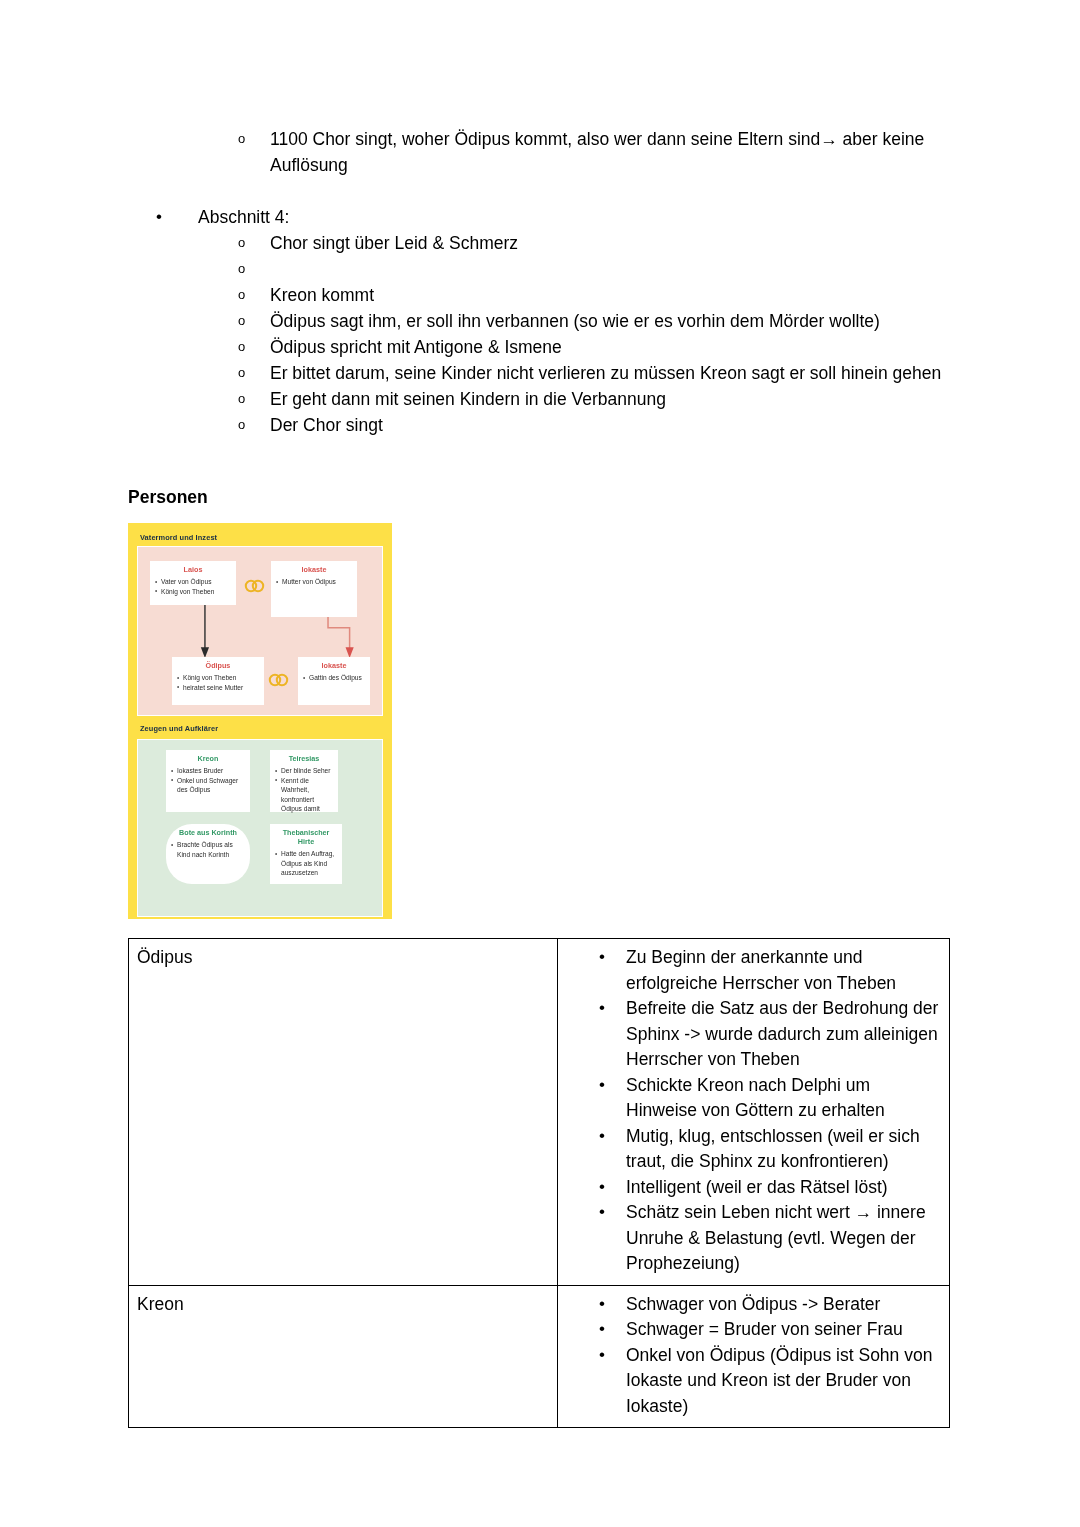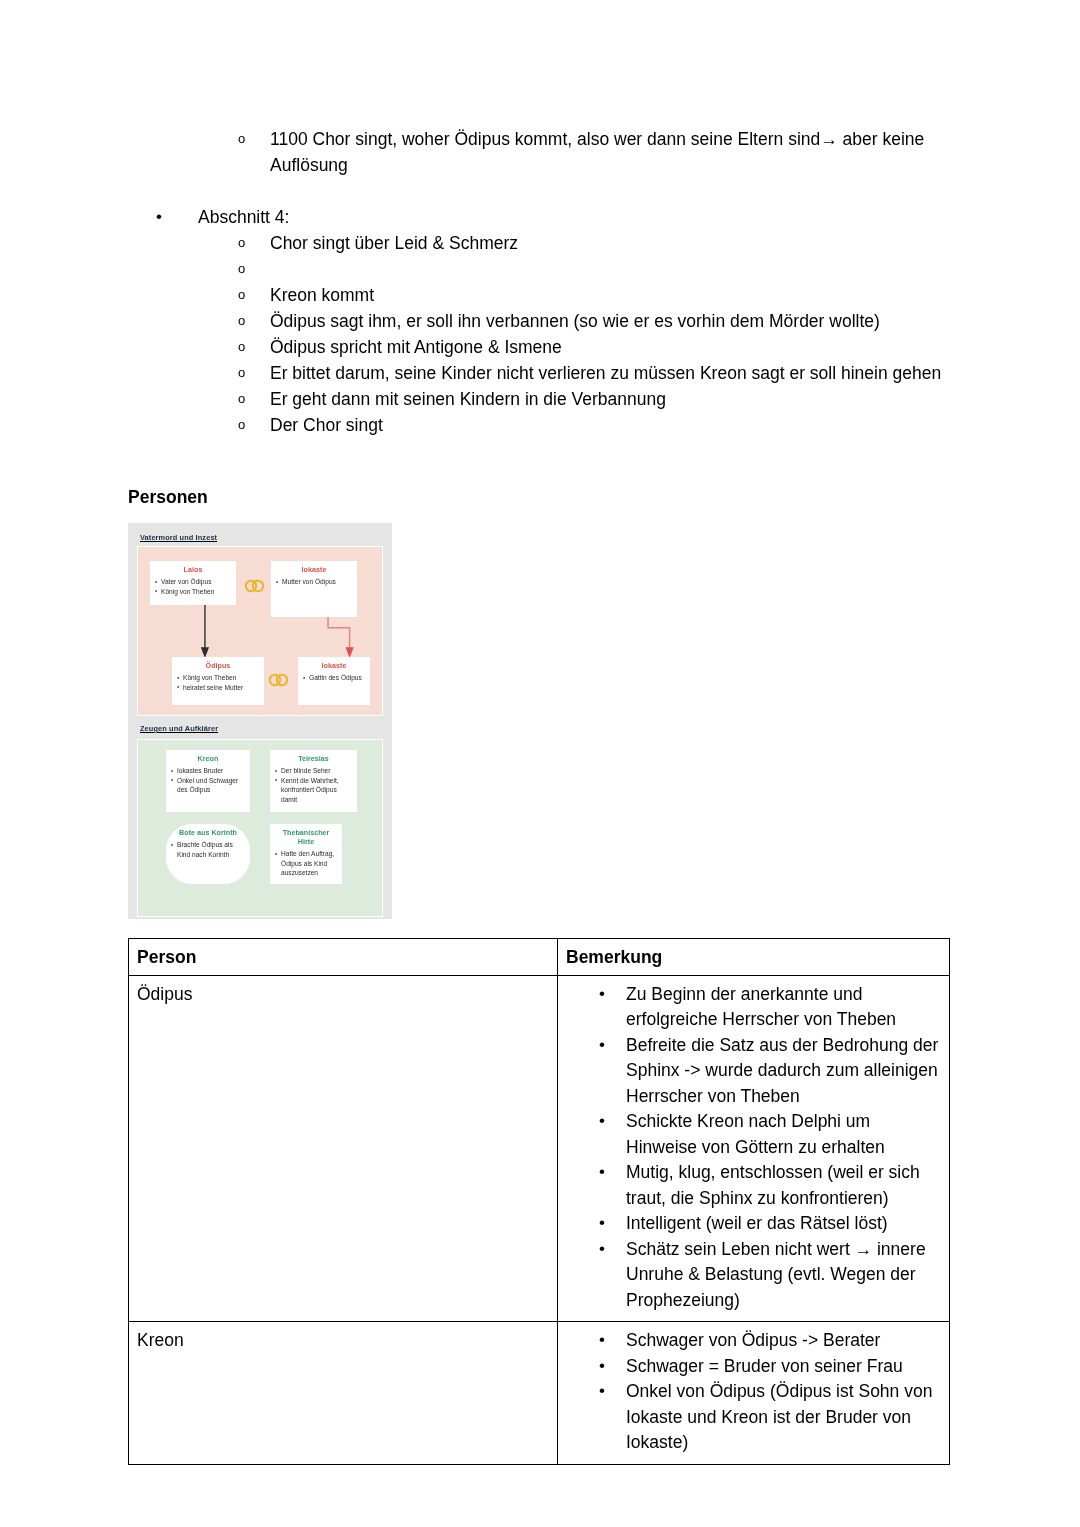--- a/index.html
+++ b/index.html
@@ -71,24 +71,23 @@
     line-height: 24px;
   }
 
   
   .figure {
     position: absolute;
     left: 128px;
     top: 523px;
     width: 264px;
     height: 396px;
-    background: #e5e5e5;
+    background: #fde047;
     box-sizing: border-box;
     padding: 8px 9px 10px 9px;
-    text-decoration: underline;
   }
   .fig-title {
     font-size: 7.4px;
     font-weight: bold;
     color: #1a2f45;
     letter-spacing: 0.1px;
     margin: 2px 0 4px 3px;
   }
   .panel {
     position: relative;
@@ -142,21 +141,21 @@
   }
 
   
   .c-laios   { left: 12px;  top: 14px;  width: 86px;  height: 44px; }
   .c-iokaste1{ left: 133px; top: 14px;  width: 86px;  height: 56px; }
   .c-oedipus { left: 34px;  top: 110px; width: 92px;  height: 48px; }
   .c-iokaste2{ left: 160px; top: 110px; width: 72px;  height: 48px; }
 
   
   .c-kreon   { left: 28px;  top: 10px;  width: 84px;  height: 62px; }
-  .c-teiresias{left: 132px; top: 10px;  width: 87px;  height: 62px; }
+  .c-teiresias{left: 132px; top: 10px;  width: 68px;  height: 62px; }
   .c-bote    { left: 28px;  top: 84px;  width: 84px;  height: 60px; border-radius: 26px; }
   .c-hirte   { left: 132px; top: 84px;  width: 72px;  height: 60px; }
 
   
   .rings {
     position: absolute;
     width: 26px;
     height: 14px;
   }
   .r-top  { left: 104px; top: 32px; }
@@ -348,24 +347,20 @@
         <div class="card-title green">Thebanischer Hirte</div>
         <ul>
           <li>Hatte den Auftrag, Ödipus als Kind auszusetzen</li>
         </ul>
       </div>
     </div>
   </div>
 
   <table class="tbl">
     <tbody>
-      <tr>
-        <th class="col-person">Person</th>
-        <th>Bemerkung</th>
-      </tr>
       <tr>
         <td class="col-person">Ödipus</td>
         <td>
           <ul class="cell-bullets">
             <li>Zu Beginn der anerkannte und erfolgreiche Herrscher von Theben</li>
             <li>Befreite die Satz aus der Bedrohung der Sphinx -&gt; wurde dadurch zum alleinigen Herrscher von Theben</li>
             <li>Schickte Kreon nach Delphi um Hinweise von Göttern zu erhalten</li>
             <li>Mutig, klug, entschlossen (weil er sich traut, die Sphinx zu konfrontieren)</li>
             <li>Intelligent (weil er das Rätsel löst)</li>
             <li>Schätz sein Leben nicht wert → innere Unruhe &amp; Belastung (evtl. Wegen der Prophezeiung)</li>

